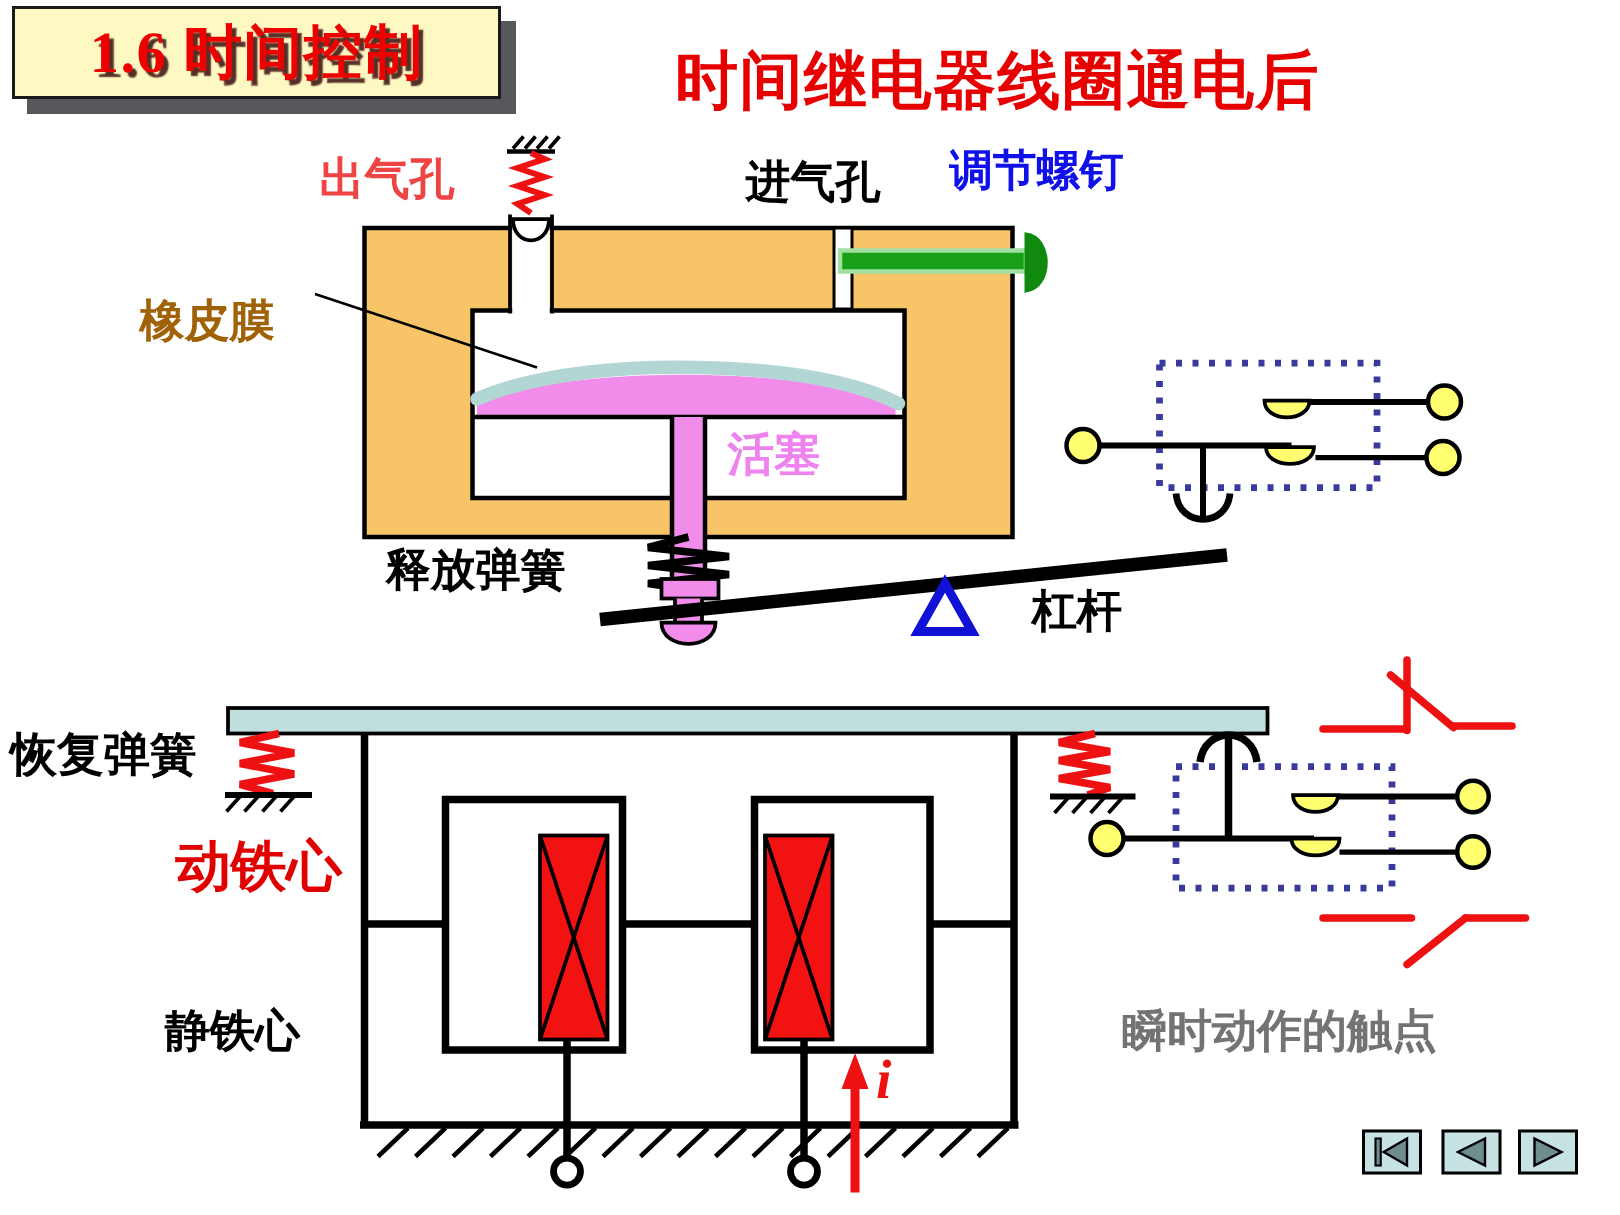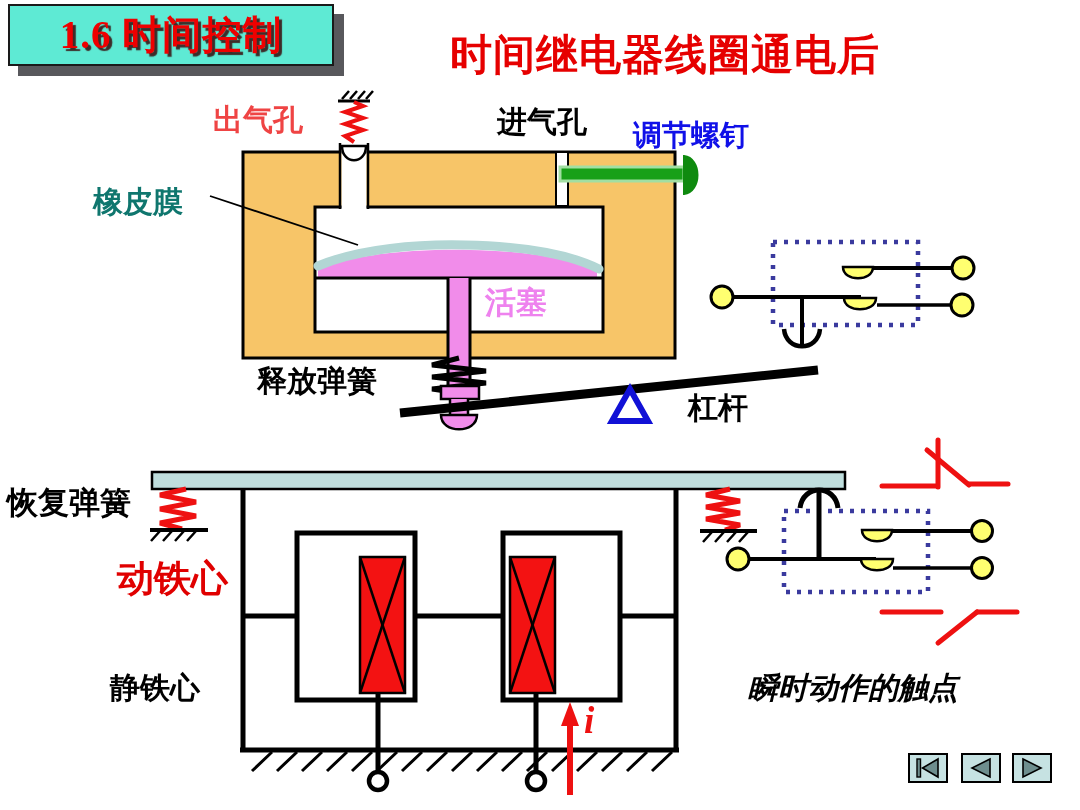--- a/index.html
+++ b/index.html
@@ -2,32 +2,32 @@
 <html><head>
 <meta charset="utf-8">
 <style>
   html,body{margin:0;padding:0;background:#fff;}
   #slide{position:relative;width:1080px;height:810px;background:#ffffff;overflow:hidden;
          font-family:"Liberation Serif","DejaVu Serif",serif;}
   #diagram{position:absolute;left:0;top:0;}
   .label{position:absolute;white-space:nowrap;line-height:1.05;}
   .lbl-outlet{left:213px;top:104px;font-size:30px;font-weight:600;color:#ef4444;}
   .lbl-inlet{left:497px;top:106px;font-size:30px;font-weight:600;color:#000;}
-  .lbl-screw{left:633px;top:120px;font-size:29px;font-weight:bold;color:#1010e8;}
-  .lbl-membrane{left:93px;top:186px;font-size:30px;font-weight:600;color:#0f766e;}
+  .lbl-screw{left:633px;top:99px;font-size:29px;font-weight:bold;color:#1010e8;}
+  .lbl-membrane{left:93px;top:199px;font-size:30px;font-weight:600;color:#a16207;}
   .lbl-piston{left:485px;top:287px;font-size:31px;font-weight:bold;color:#ee82ee;}
   .lbl-release{left:257px;top:365px;font-size:30px;font-weight:600;color:#000;}
   .lbl-lever{left:688px;top:392px;font-size:30px;font-weight:600;color:#000;}
   .lbl-recovery{left:7px;top:487px;font-size:31px;font-weight:600;color:#000;}
   .lbl-movcore{left:117px;top:560px;font-size:37px;font-weight:bold;color:#e00000;}
   .lbl-statcore{left:110px;top:672px;font-size:30px;font-weight:600;color:#000;text-align:center;}
-  .lbl-instant{left:748px;top:672px;font-size:30px;font-weight:600;color:#000000;font-style:italic;}
+  .lbl-instant{left:748px;top:672px;font-size:30px;font-weight:600;color:#737373;}
   .lbl-current{left:584px;top:702px;font-size:37px;font-weight:bold;font-style:italic;color:#ee1111;}
   .main-title{left:450px;top:33px;font-size:42px;font-weight:bold;color:#e60000;letter-spacing:1px;}
-  .badge{position:absolute;left:8px;top:4px;width:322px;height:58px;background:#5eead4;
+  .badge{position:absolute;left:8px;top:4px;width:322px;height:58px;background:#fef9c3;
          border:2px solid #1a1a1a;box-shadow:10px 10px 0 #58585c;
          display:flex;align-items:center;justify-content:center;}
   .badge-text{font-size:39px;font-weight:bold;color:#ee0000;letter-spacing:1px;
               text-shadow:3px 3px 1px rgba(55,10,10,0.85);}
   .navbtn{position:absolute;top:753px;width:40px;height:30px;background:#c6e2e2;
           border:2.5px solid #000;padding:0;margin:0;display:flex;align-items:center;
           justify-content:center;cursor:pointer;box-sizing:border-box;}
   .navbtn svg{display:block;}
   #nav-first{left:908px;} #nav-prev{left:961px;} #nav-next{left:1012px;}
 </style>

